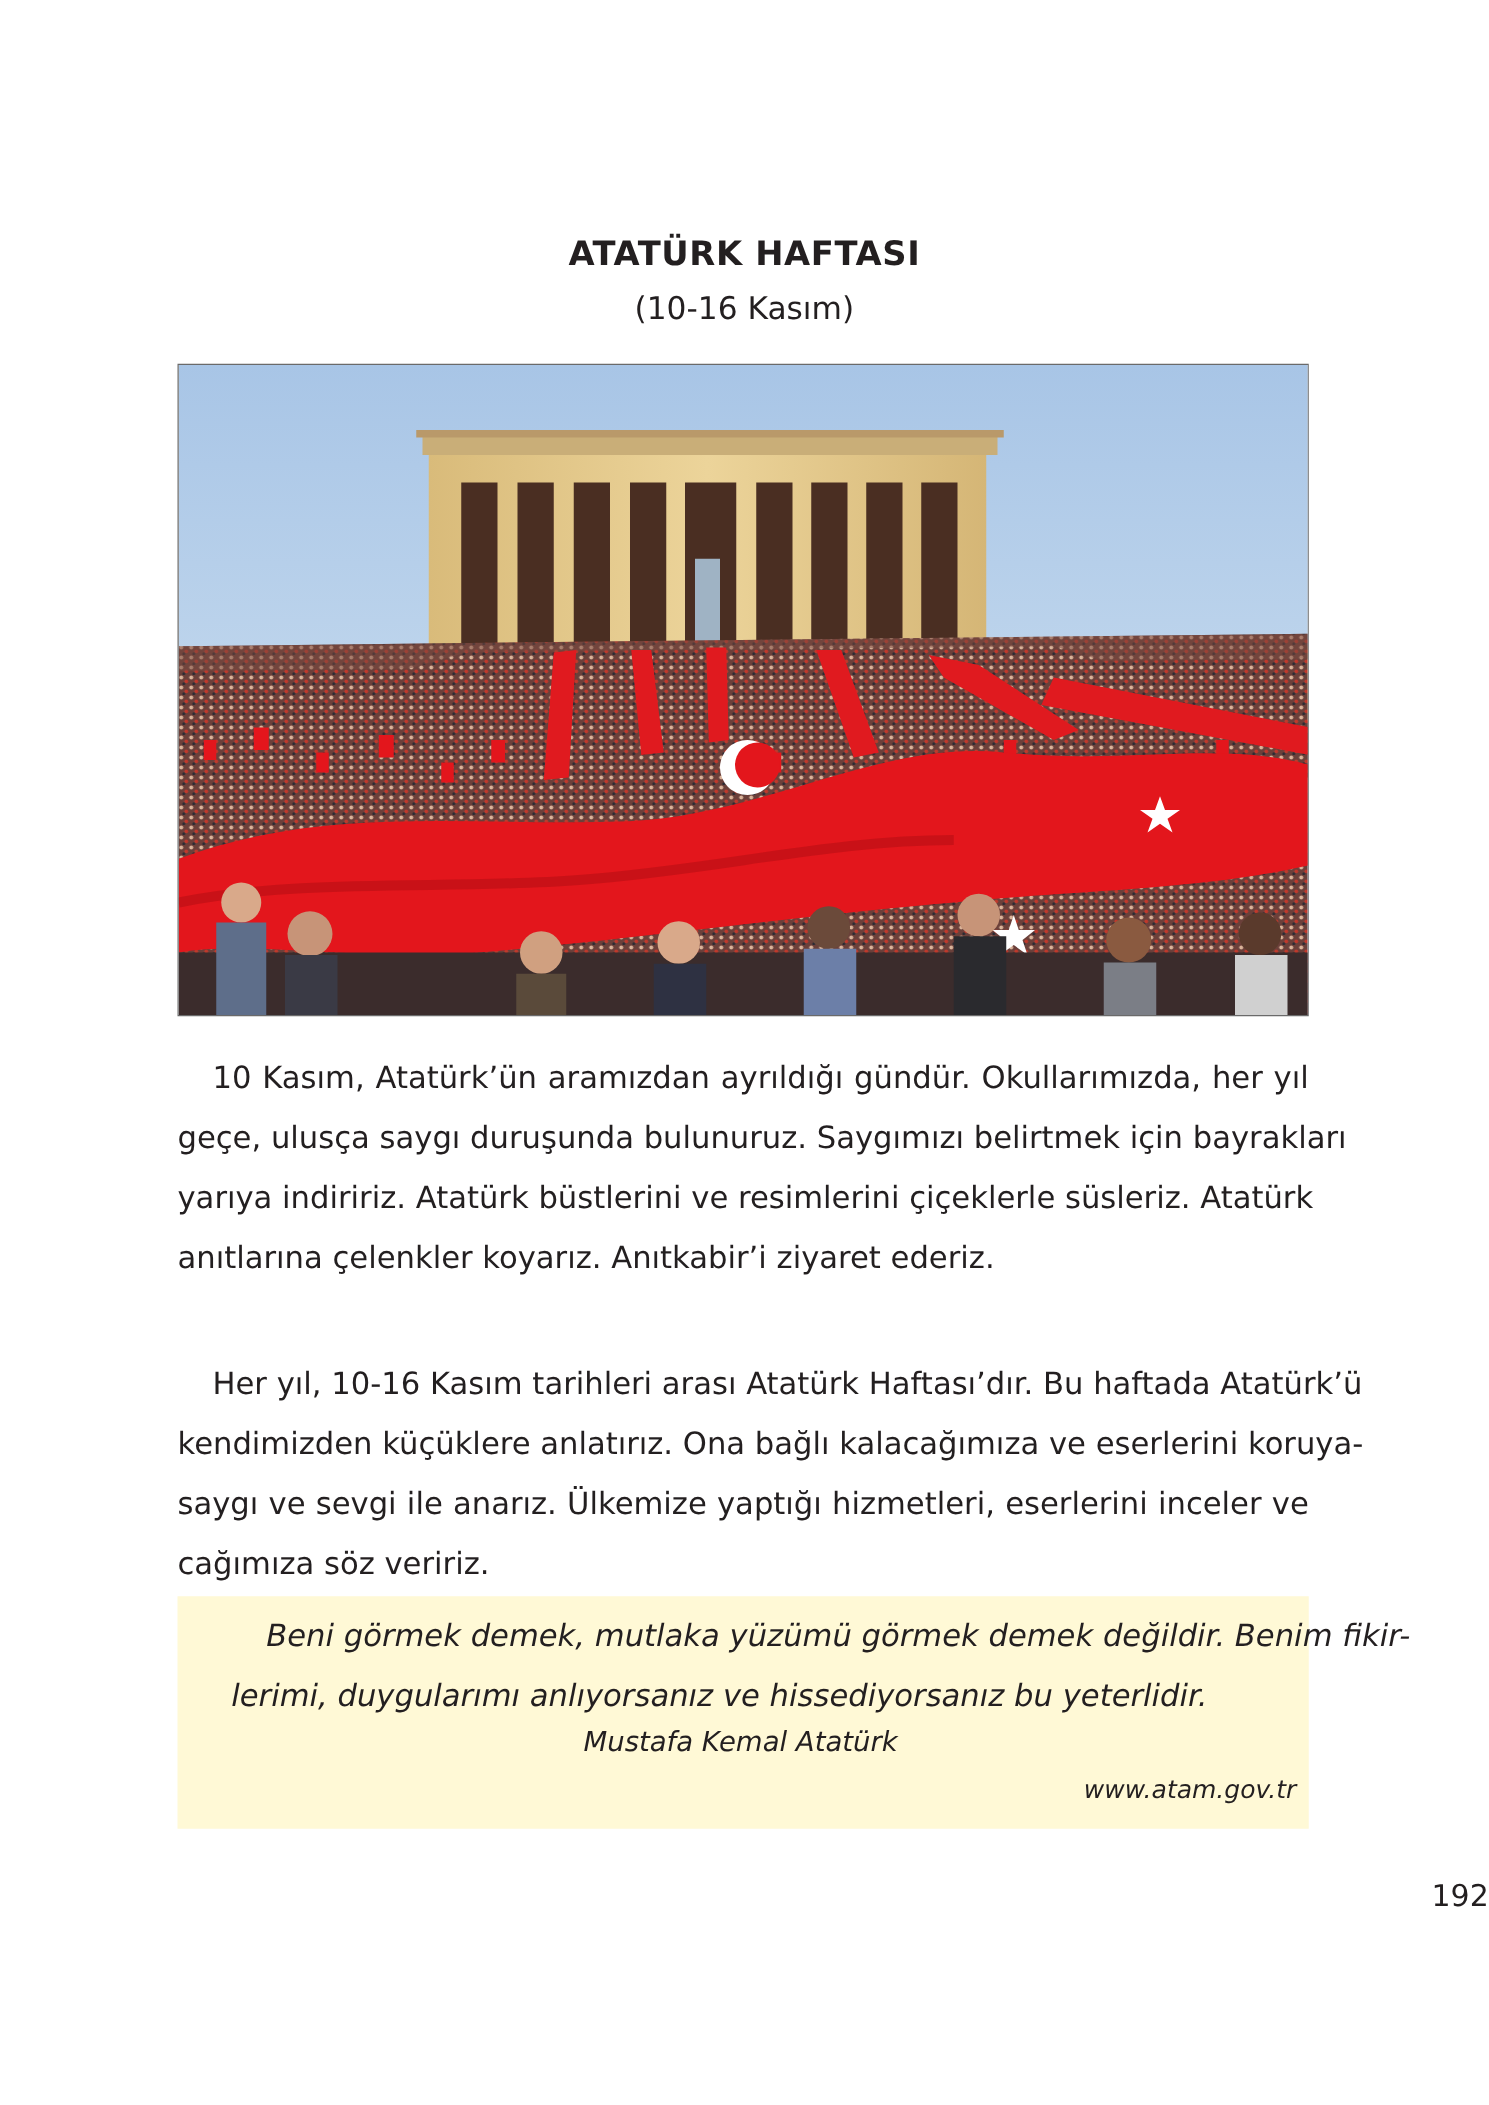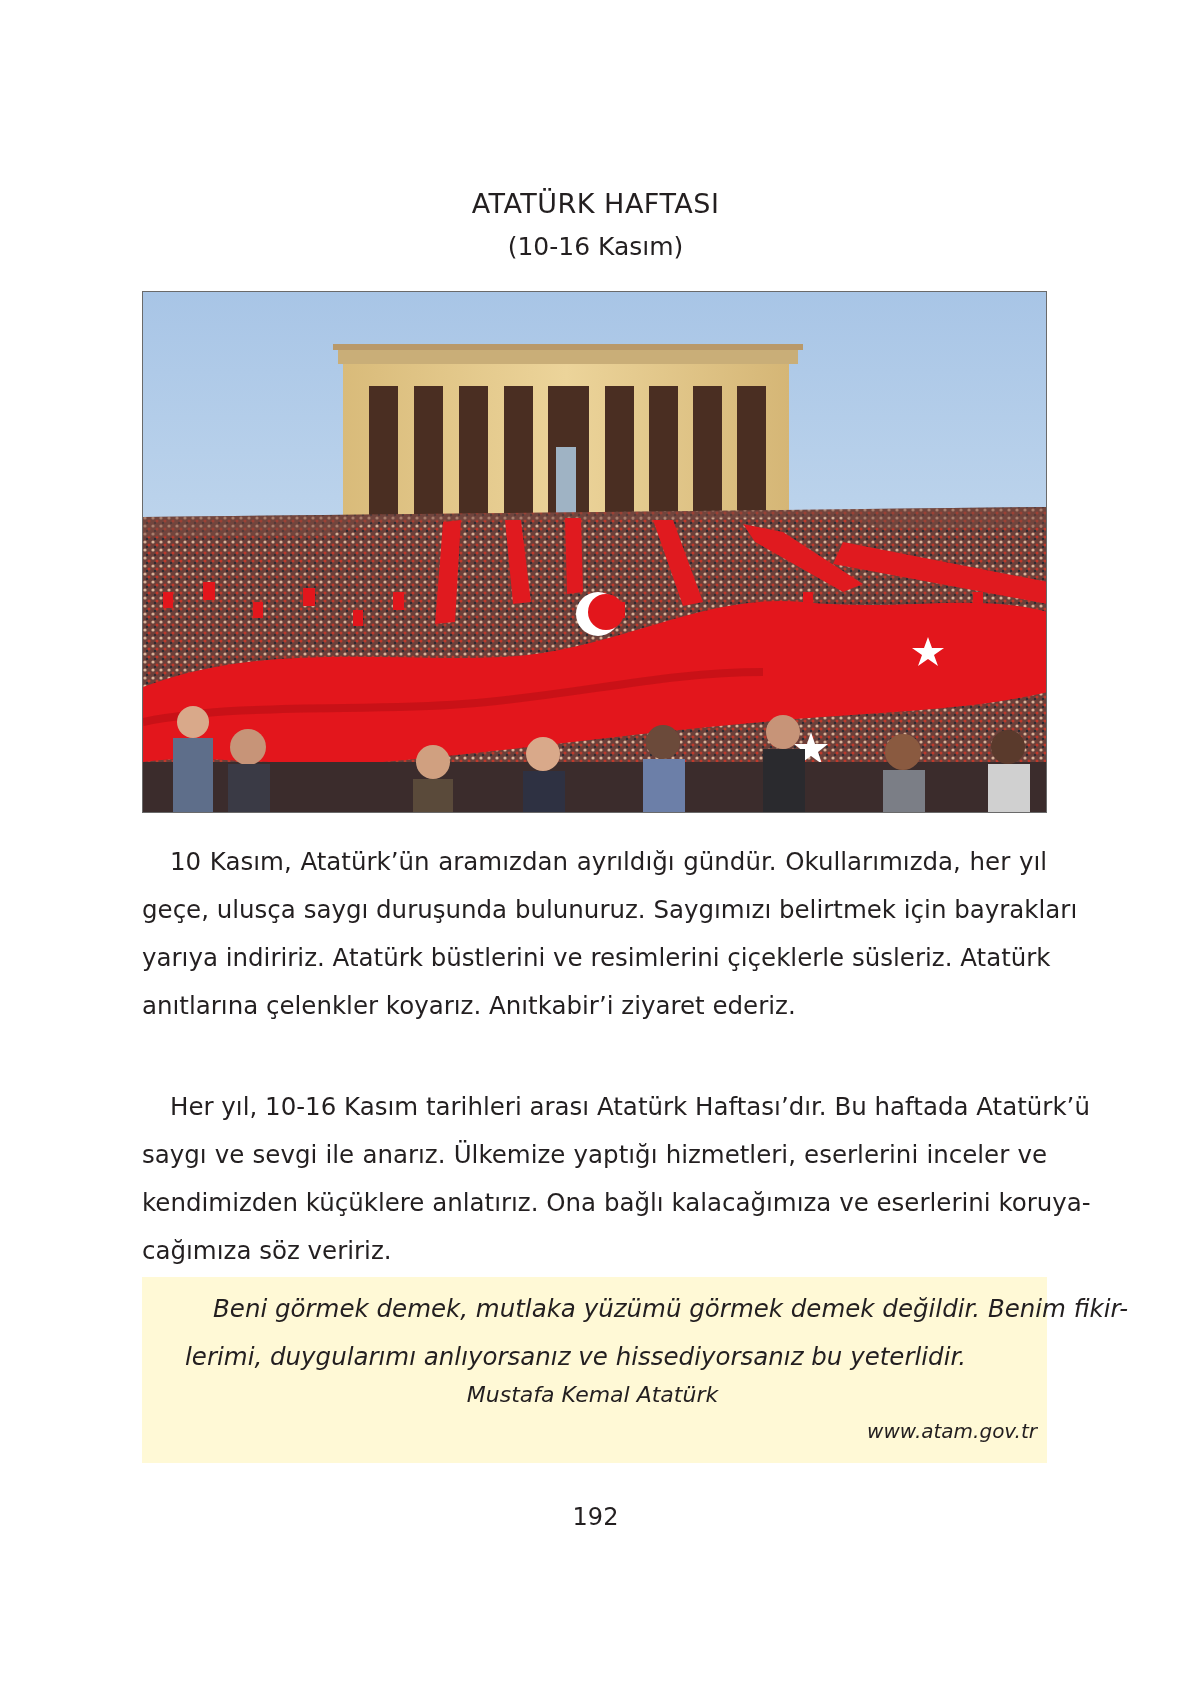--- a/index.html
+++ b/index.html
@@ -1,40 +1,40 @@
 <!DOCTYPE html>
 <html><head>
 <meta charset="utf-8">
 <style>
   html, body { margin: 0; padding: 0; background: #ffffff; }
   body { width: 1191px; height: 1684px; position: relative; overflow: hidden;
          font-family: "DejaVu Sans", "Liberation Sans", sans-serif; color: #231f20; }
   .title { position: absolute; left: 0; width: 1191px; top: 170px; text-align: center;
-           font-size: 27px; letter-spacing: 0.5px; font-weight: normal; }
+           font-size: 27px; letter-spacing: 0.5px; font-weight: bold; }
   .subtitle { position: absolute; left: 0; width: 1191px; top: 232px; text-align: center;
               font-size: 25px; }
   .photo { position: absolute; left: 142px; top: 291px; width: 905px; height: 522px;
            border: 1px solid #6a6a6a; box-sizing: border-box; overflow: hidden; }
   .photo svg { display: block; }
   .para { position: absolute; left: 142px; width: 905px; font-size: 24.5px;
           line-height: 48px; text-align: justify; }
   .para .line { display: block; text-align: justify; text-align-last: justify; white-space: nowrap; }
   .para .line.last { text-align-last: left; }
   .para .line.indent { padding-left: 28px; }
   .p1 { top: 838px; }
   .p2 { top: 1083px; }
   .quote-box { position: absolute; left: 142px; top: 1277px; width: 905px; height: 186px;
                background: #fff9d6; box-sizing: border-box; padding: 8px 10px 0 6px; }
   .quote { font-style: italic; font-size: 24.5px; line-height: 48px; margin-left: 37px; }
   .quote .line { display: block; text-align: justify; text-align-last: justify; white-space: nowrap; }
   .quote .line.indent { padding-left: 28px; }
   .quote .line.last { text-align-last: left; }
   .author { font-style: italic; font-size: 22px; text-align: center; line-height: 36px; margin-top: -4px; }
   .source { font-style: italic; font-size: 20px; text-align: right; line-height: 36px; }
-  .page-number { position: absolute; left: 0; width: 1191px; top: 1503px; text-align: center;
+  .page-number { position: absolute; left: 0; width: 1191px; top: 1503px; text-align: right;
                  font-size: 24px; }
 </style>
 </head>
 <body>
 
 <h1 class="title">ATATÜRK HAFTASI</h1>
 <div class="subtitle">(10-16 Kasım)</div>
 
 <div class="photo">
   <svg width="905" height="522" viewBox="0 0 905 522" xmlns="http://www.w3.org/2000/svg">
@@ -149,22 +149,22 @@
 
 <div class="para p1">
   <span class="line indent">10 Kasım, Atatürk’ün aramızdan ayrıldığı gündür. Okullarımızda, her yıl</span>
   <span class="line">geçe, ulusça saygı duruşunda bulunuruz. Saygımızı belirtmek için bayrakları</span>
   <span class="line">yarıya indiririz. Atatürk büstlerini ve resimlerini çiçeklerle süsleriz. Atatürk</span>
   <span class="line last">anıtlarına çelenkler koyarız. Anıtkabir’i ziyaret ederiz.</span>
 </div>
 
 <div class="para p2">
   <span class="line indent">Her yıl, 10-16 Kasım tarihleri arası Atatürk Haftası’dır. Bu haftada Atatürk’ü</span>
+  <span class="line">kendimizden küçüklere anlatırız. Ona bağlı kalacağımıza ve eserlerini koruya-</span>
   <span class="line">saygı ve sevgi ile anarız. Ülkemize yaptığı hizmetleri, eserlerini inceler ve</span>
-  <span class="line">kendimizden küçüklere anlatırız. Ona bağlı kalacağımıza ve eserlerini koruya-</span>
   <span class="line last">cağımıza söz veririz.</span>
 </div>
 
 <div class="quote-box">
   <div class="quote">
     <span class="line indent">Beni görmek demek, mutlaka yüzümü görmek demek değildir. Benim fikir-</span>
     <span class="line last">lerimi, duygularımı anlıyorsanız ve hissediyorsanız bu yeterlidir.</span>
   </div>
   <div class="author">Mustafa Kemal Atatürk</div>
   <div class="source">www.atam.gov.tr</div>

